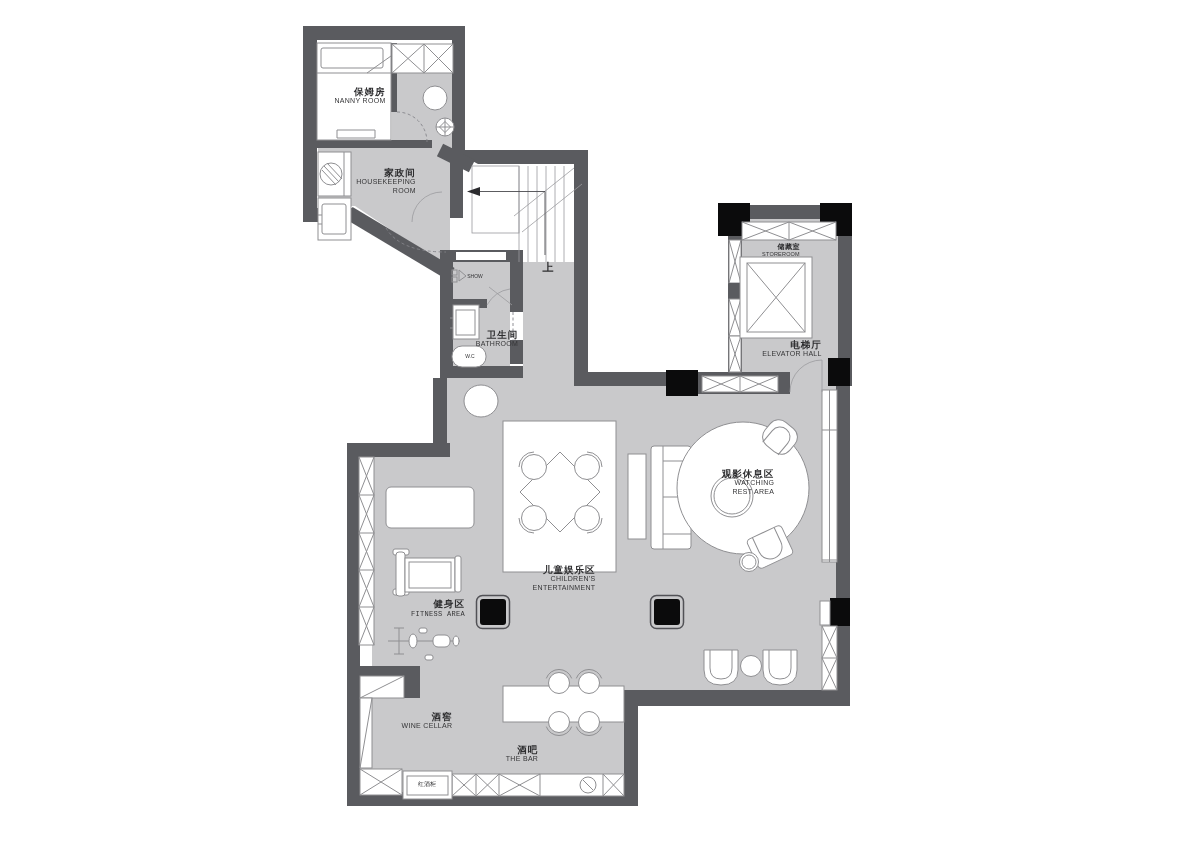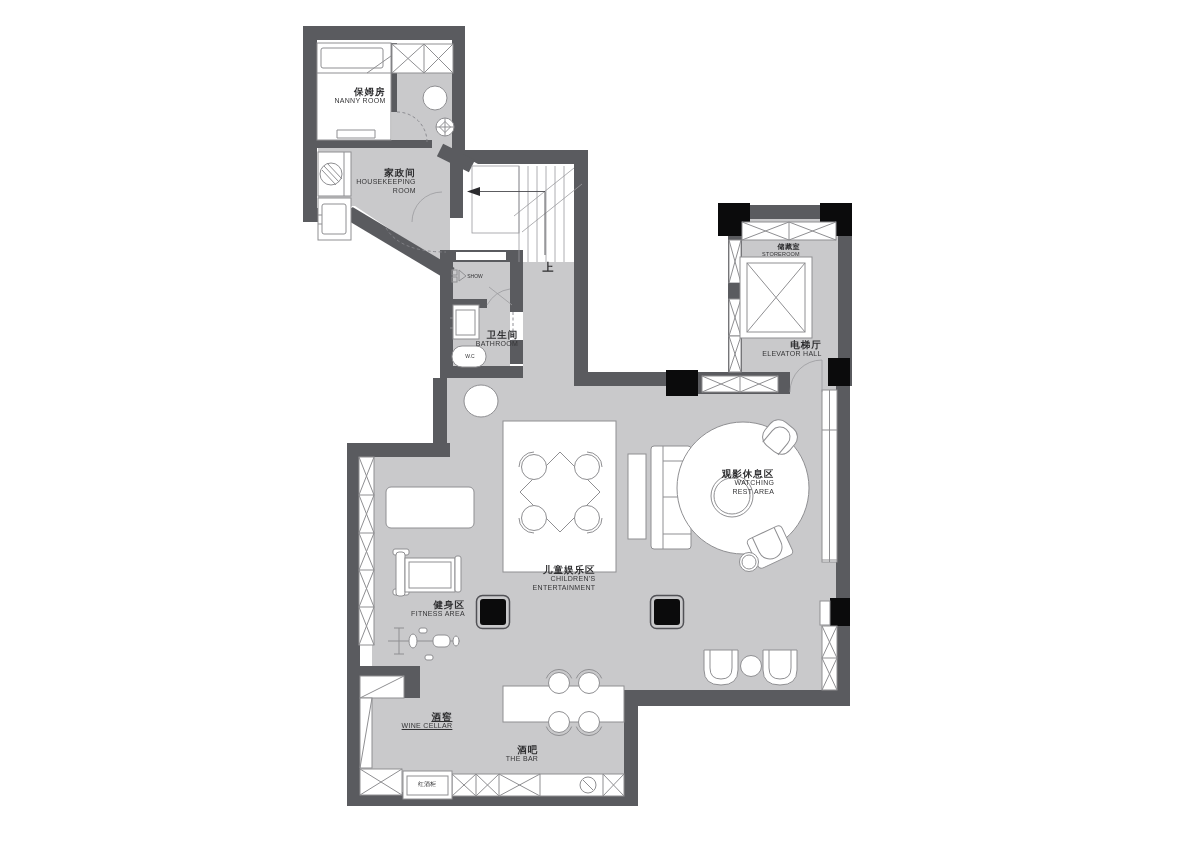--- a/index.html
+++ b/index.html
@@ -342,26 +342,26 @@
   <div class="en">WATCHING</div>
   <div class="en">REST AREA</div>
 </div>
 
 <div class="lbl" style="left:564px;top:564px;">
   <div class="zh">儿童娱乐区</div>
   <div class="en">CHILDREN'S</div>
   <div class="en">ENTERTAINMENT</div>
 </div>
 
-<div class="lbl" style="left:438px;top:599px;">
+<div class="lbl" style="left:438px;top:599px;font-family:Liberation Mono, monospace;">
   <div class="zh">健身区</div>
   <div class="en">FITNESS AREA</div>
 </div>
 
-<div class="lbl" style="left:427px;top:711px;text-decoration:underline;">
+<div class="lbl" style="left:427px;top:711px;">
   <div class="zh">酒窖</div>
   <div class="en">WINE CELLAR</div>
 </div>
 
 <div class="lbl" style="left:522px;top:744px;">
   <div class="zh">酒吧</div>
   <div class="en">THE BAR</div>
 </div>
 
 <div class="lbl up" style="left:548px;top:261px;">上</div>

